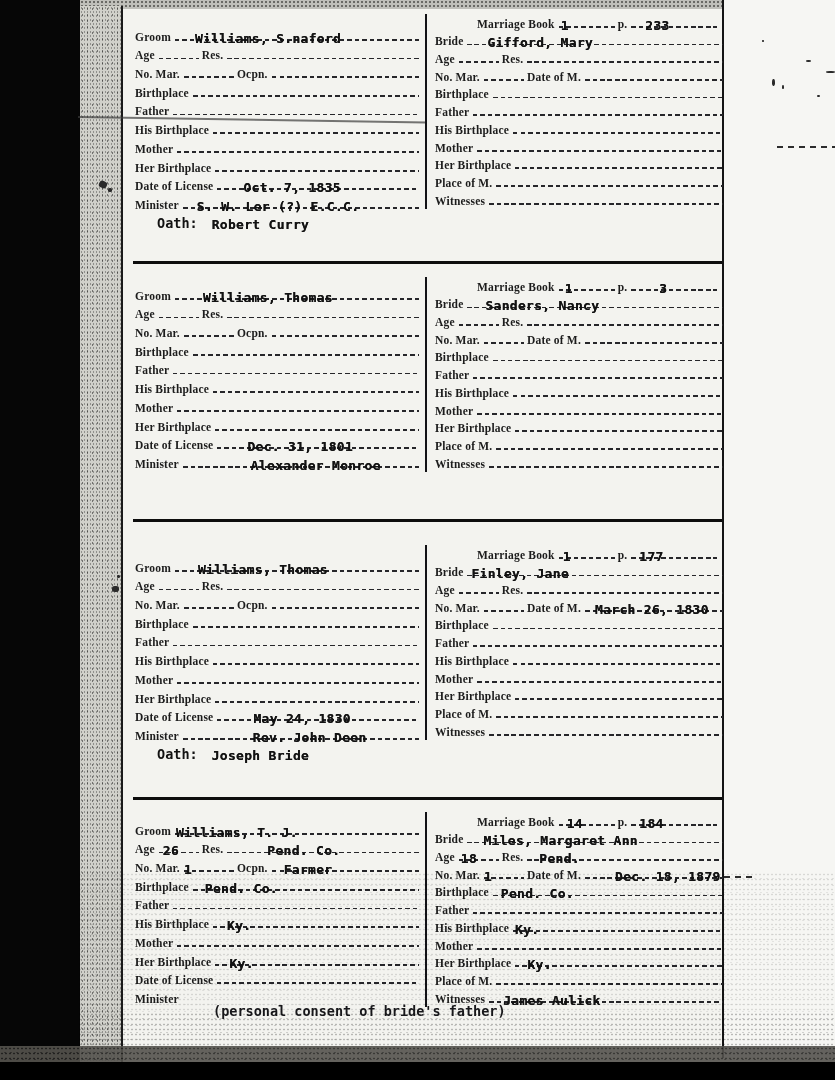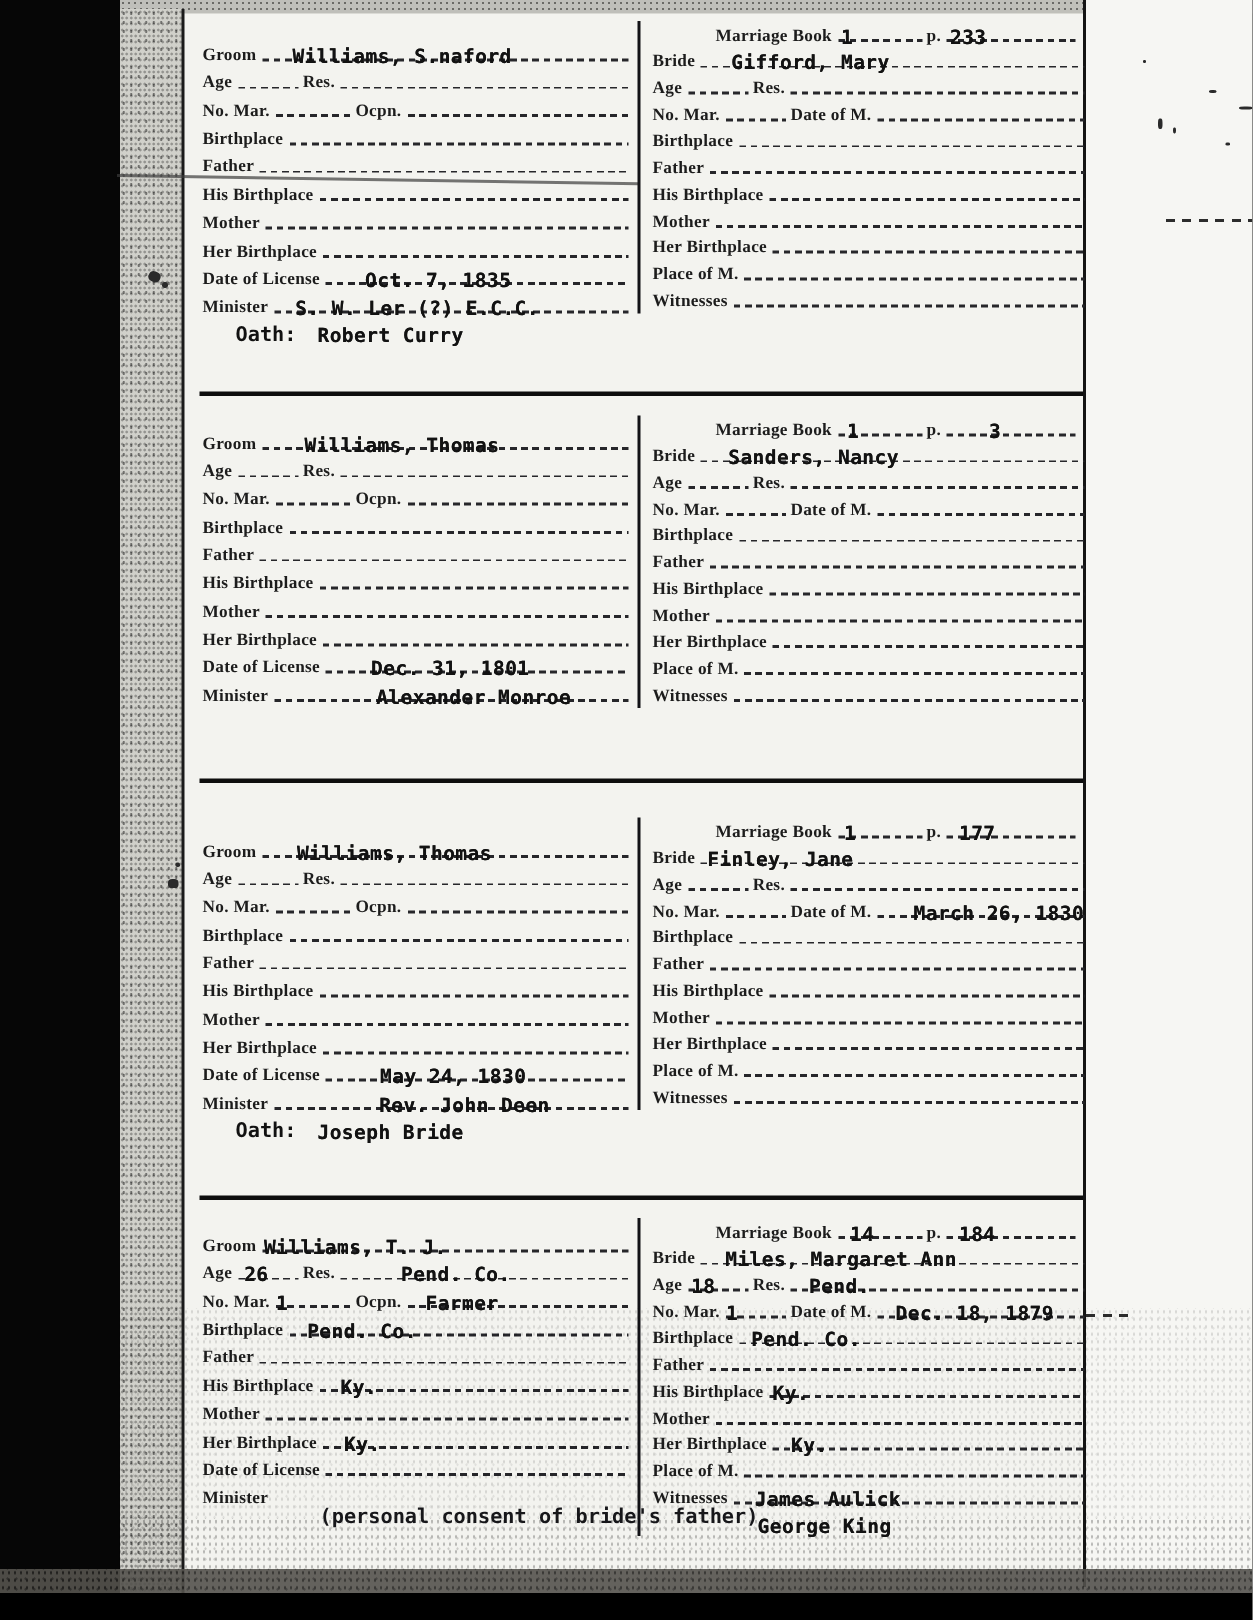--- a/index.html
+++ b/index.html
@@ -122,21 +122,21 @@
       <div class="row oath-row">
         <span class="lbl-typed">Oath:</span>
         <span class="val">Robert Curry</span>
       </div>
     </div>
     <div class="bcol">
       <div class="row mb-row">
         <span class="lbl">Marriage Book</span>
         <span class="leader w58"><span class="val" style="margin-left:4px">1</span></span>
         <span class="lbl second">p.</span>
-        <span class="leader w88"><span class="val" style="margin-left:4px">233</span></span>
+        <span class="leader w88"><span class="val" style="margin-left:16px">233</span></span>
       </div>
       <div class="row">
         <span class="lbl">Bride</span>
         <span class="leader"><span class="val" style="margin-left:22px">Gifford, Mary</span></span>
       </div>
       <div class="row">
         <span class="lbl">Age</span>
         <span class="leader w42"><span class="val"></span></span>
         <span class="lbl second">Res.</span>
         <span class="leader"><span class="val"></span></span>
@@ -344,21 +344,21 @@
       <div class="row">
         <span class="lbl">Age</span>
         <span class="leader w42"><span class="val"></span></span>
         <span class="lbl second">Res.</span>
         <span class="leader"><span class="val"></span></span>
       </div>
       <div class="row">
         <span class="lbl">No. Mar.</span>
         <span class="leader w42"><span class="val"></span></span>
         <span class="lbl second">Date of M.</span>
-        <span class="leader"><span class="val" style="margin-left:26px">March 26, 1830</span></span>
+        <span class="leader"><span class="val" style="margin-left:12px">March 26, 1830</span></span>
       </div>
       <div class="row">
         <span class="lbl">Birthplace</span>
         <span class="leader"><span class="val"></span></span>
       </div>
       <div class="row">
         <span class="lbl">Father</span>
         <span class="leader"><span class="val"></span></span>
       </div>
       <div class="row">
@@ -444,21 +444,21 @@
       <div class="row">
         <span class="lbl">Age</span>
         <span class="leader w42"><span class="val" style="margin-left:4px">18</span></span>
         <span class="lbl second">Res.</span>
         <span class="leader"><span class="val" style="margin-left:14px">Pend.</span></span>
       </div>
       <div class="row">
         <span class="lbl">No. Mar.</span>
         <span class="leader w42"><span class="val" style="margin-left:2px">1</span></span>
         <span class="lbl second">Date of M.</span>
-        <span class="leader"><span class="val" style="margin-left:14px">Dec. 18, 1879</span></span>
+        <span class="leader"><span class="val" style="margin-left:32px">Dec. 18, 1879</span></span>
       </div>
       <div class="row">
         <span class="lbl">Birthplace</span>
         <span class="leader"><span class="val" style="margin-left:10px">Pend. Co.</span></span>
       </div>
       <div class="row">
         <span class="lbl">Father</span>
         <span class="leader"><span class="val"></span></span>
       </div>
       <div class="row">
@@ -473,23 +473,20 @@
         <span class="lbl">Her Birthplace</span>
         <span class="leader"><span class="val" style="margin-left:14px">Ky.</span></span>
       </div>
       <div class="row">
         <span class="lbl">Place of M.</span>
         <span class="leader"><span class="val"></span></span>
       </div>
       <div class="row">
         <span class="lbl">Witnesses</span>
         <span class="leader"><span class="val" style="margin-left:16px">James Aulick</span></span>
-      </div>
-      <div class="row">
-        <span class="val" style="margin-left:70px">George King</span>
       </div>
     </div>
   </section>
 
   <div class="note">(personal consent of bride's father)</div>
 
   <div class="speck" style="left:99px;top:181px;width:8px;height:7px;transform:rotate(25deg);"></div>
   <div class="speck" style="left:108px;top:188px;width:4px;height:4px;"></div>
   <div class="speck" style="left:112px;top:586px;width:7px;height:6px;"></div>
   <div class="speck" style="left:117px;top:575px;width:3px;height:3px;"></div>

